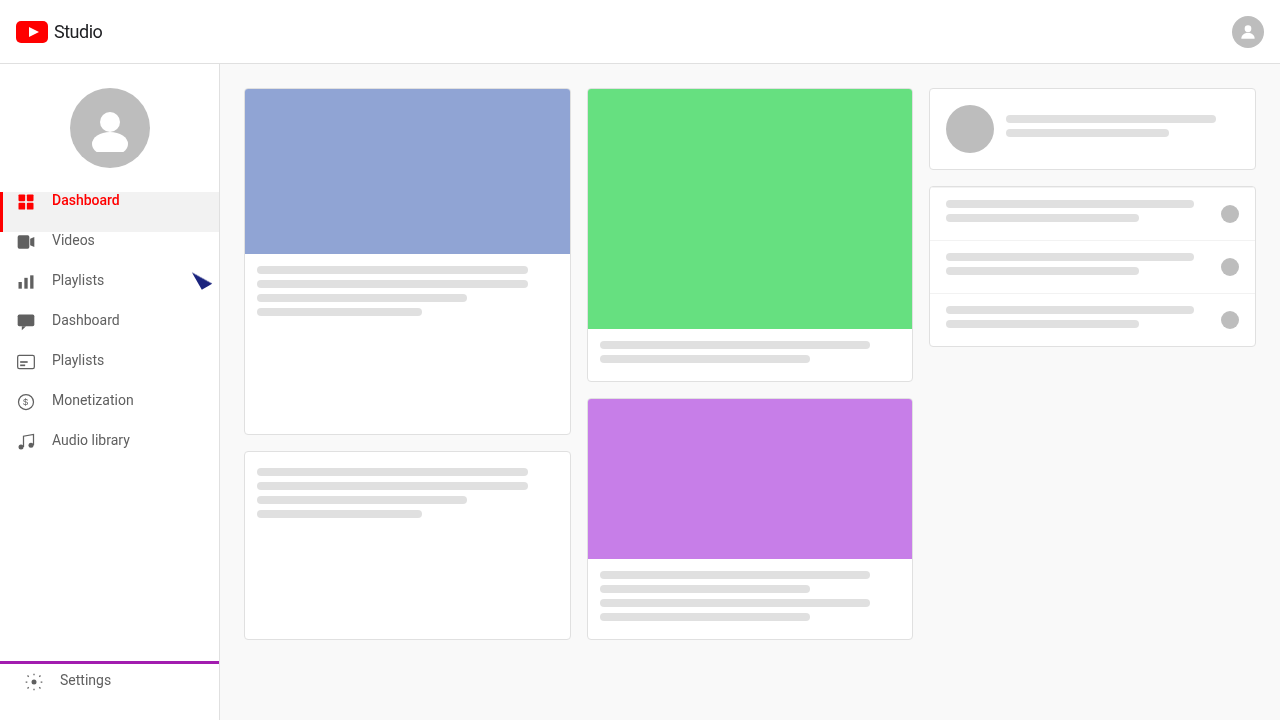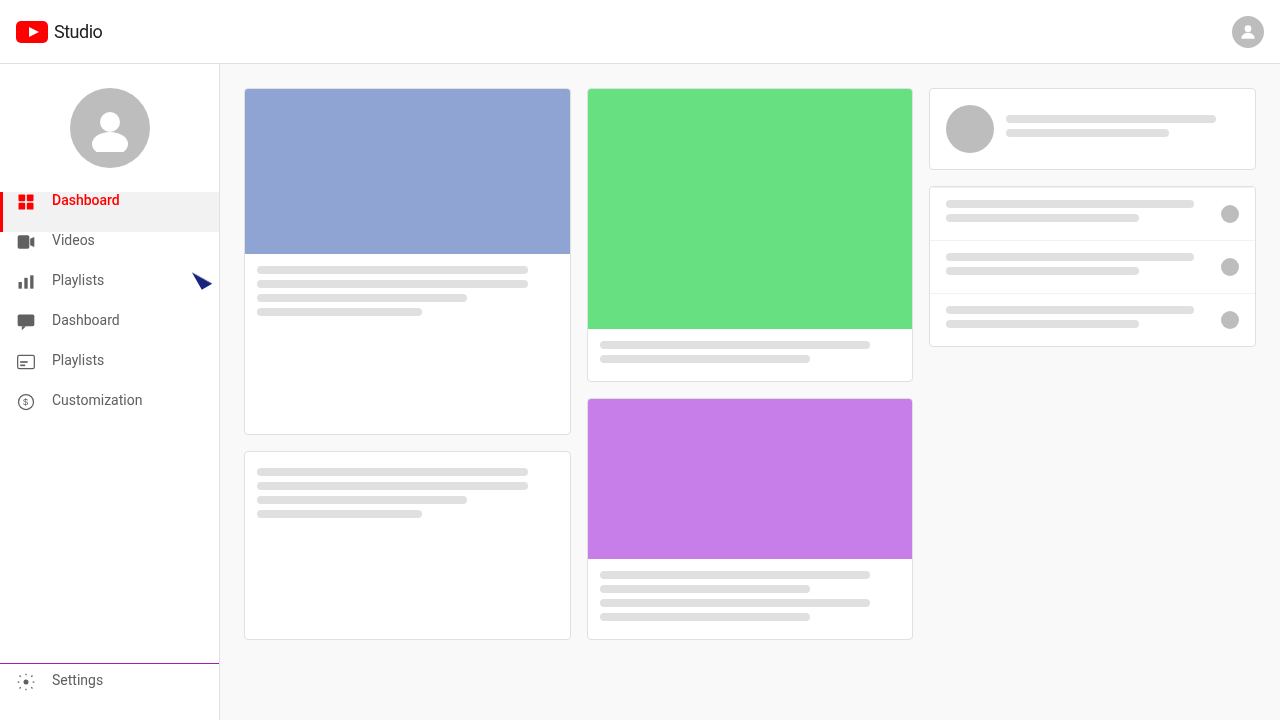--- a/index.html
+++ b/index.html
@@ -112,22 +112,22 @@
     }
     .nav-icon {
       width: 20px;
       height: 20px;
       flex-shrink: 0;
       display: flex;
       align-items: center;
       justify-content: center;
     }
     .sidebar-bottom {
-      border-top: 1px solid #a21caf;
-      padding: 8px 0;
+      border-top: 3px solid #a21caf;
+      padding: 8px 8px;
     }
 
     
     .content {
       flex: 1;
       background: #f9f9f9;
       overflow-y: auto;
       padding: 24px;
       display: grid;
       grid-template-columns: 1fr 1fr 1fr;
@@ -321,24 +321,34 @@
         <span>Playlists</span>
       </div>
 
       <div class="nav-item">
         <div class="nav-icon">
           <svg width="20" height="20" viewBox="0 0 24 24" fill="#606060">
             <circle cx="12" cy="12" r="9" fill="none" stroke="#606060" stroke-width="1.5"></circle>
             <text x="8.5" y="16" font-size="11" font-family="Arial" fill="#606060">$</text>
           </svg>
         </div>
-        <span>Customization</span>
-      </div>
-
-
+        <span>Monetization</span>
+      </div>
+
+
+      <div class="nav-item">
+        <div class="nav-icon">
+          <svg width="20" height="20" viewBox="0 0 24 24" fill="#606060">
+            <path d="M9 18V5l12-2v13" fill="none" stroke="#606060" stroke-width="1.5"></path>
+            <circle cx="6" cy="18" r="3"></circle>
+            <circle cx="18" cy="16" r="3"></circle>
+          </svg>
+        </div>
+        <span>Audio library</span>
+      </div>
     </div>
 
     <div class="sidebar-bottom">
       <div class="nav-item">
         <div class="nav-icon">
           <svg width="20" height="20" viewBox="0 0 24 24" fill="#606060">
             <circle cx="12" cy="12" r="3"></circle>
             <path d="M12 2v2M12 20v2M4.22 4.22l1.42 1.42M18.36 18.36l1.42 1.42M2 12h2M20 12h2M4.22 19.78l1.42-1.42M18.36 5.64l1.42-1.42" stroke="#606060" stroke-width="1.5" fill="none"></path>
           </svg>
         </div>

